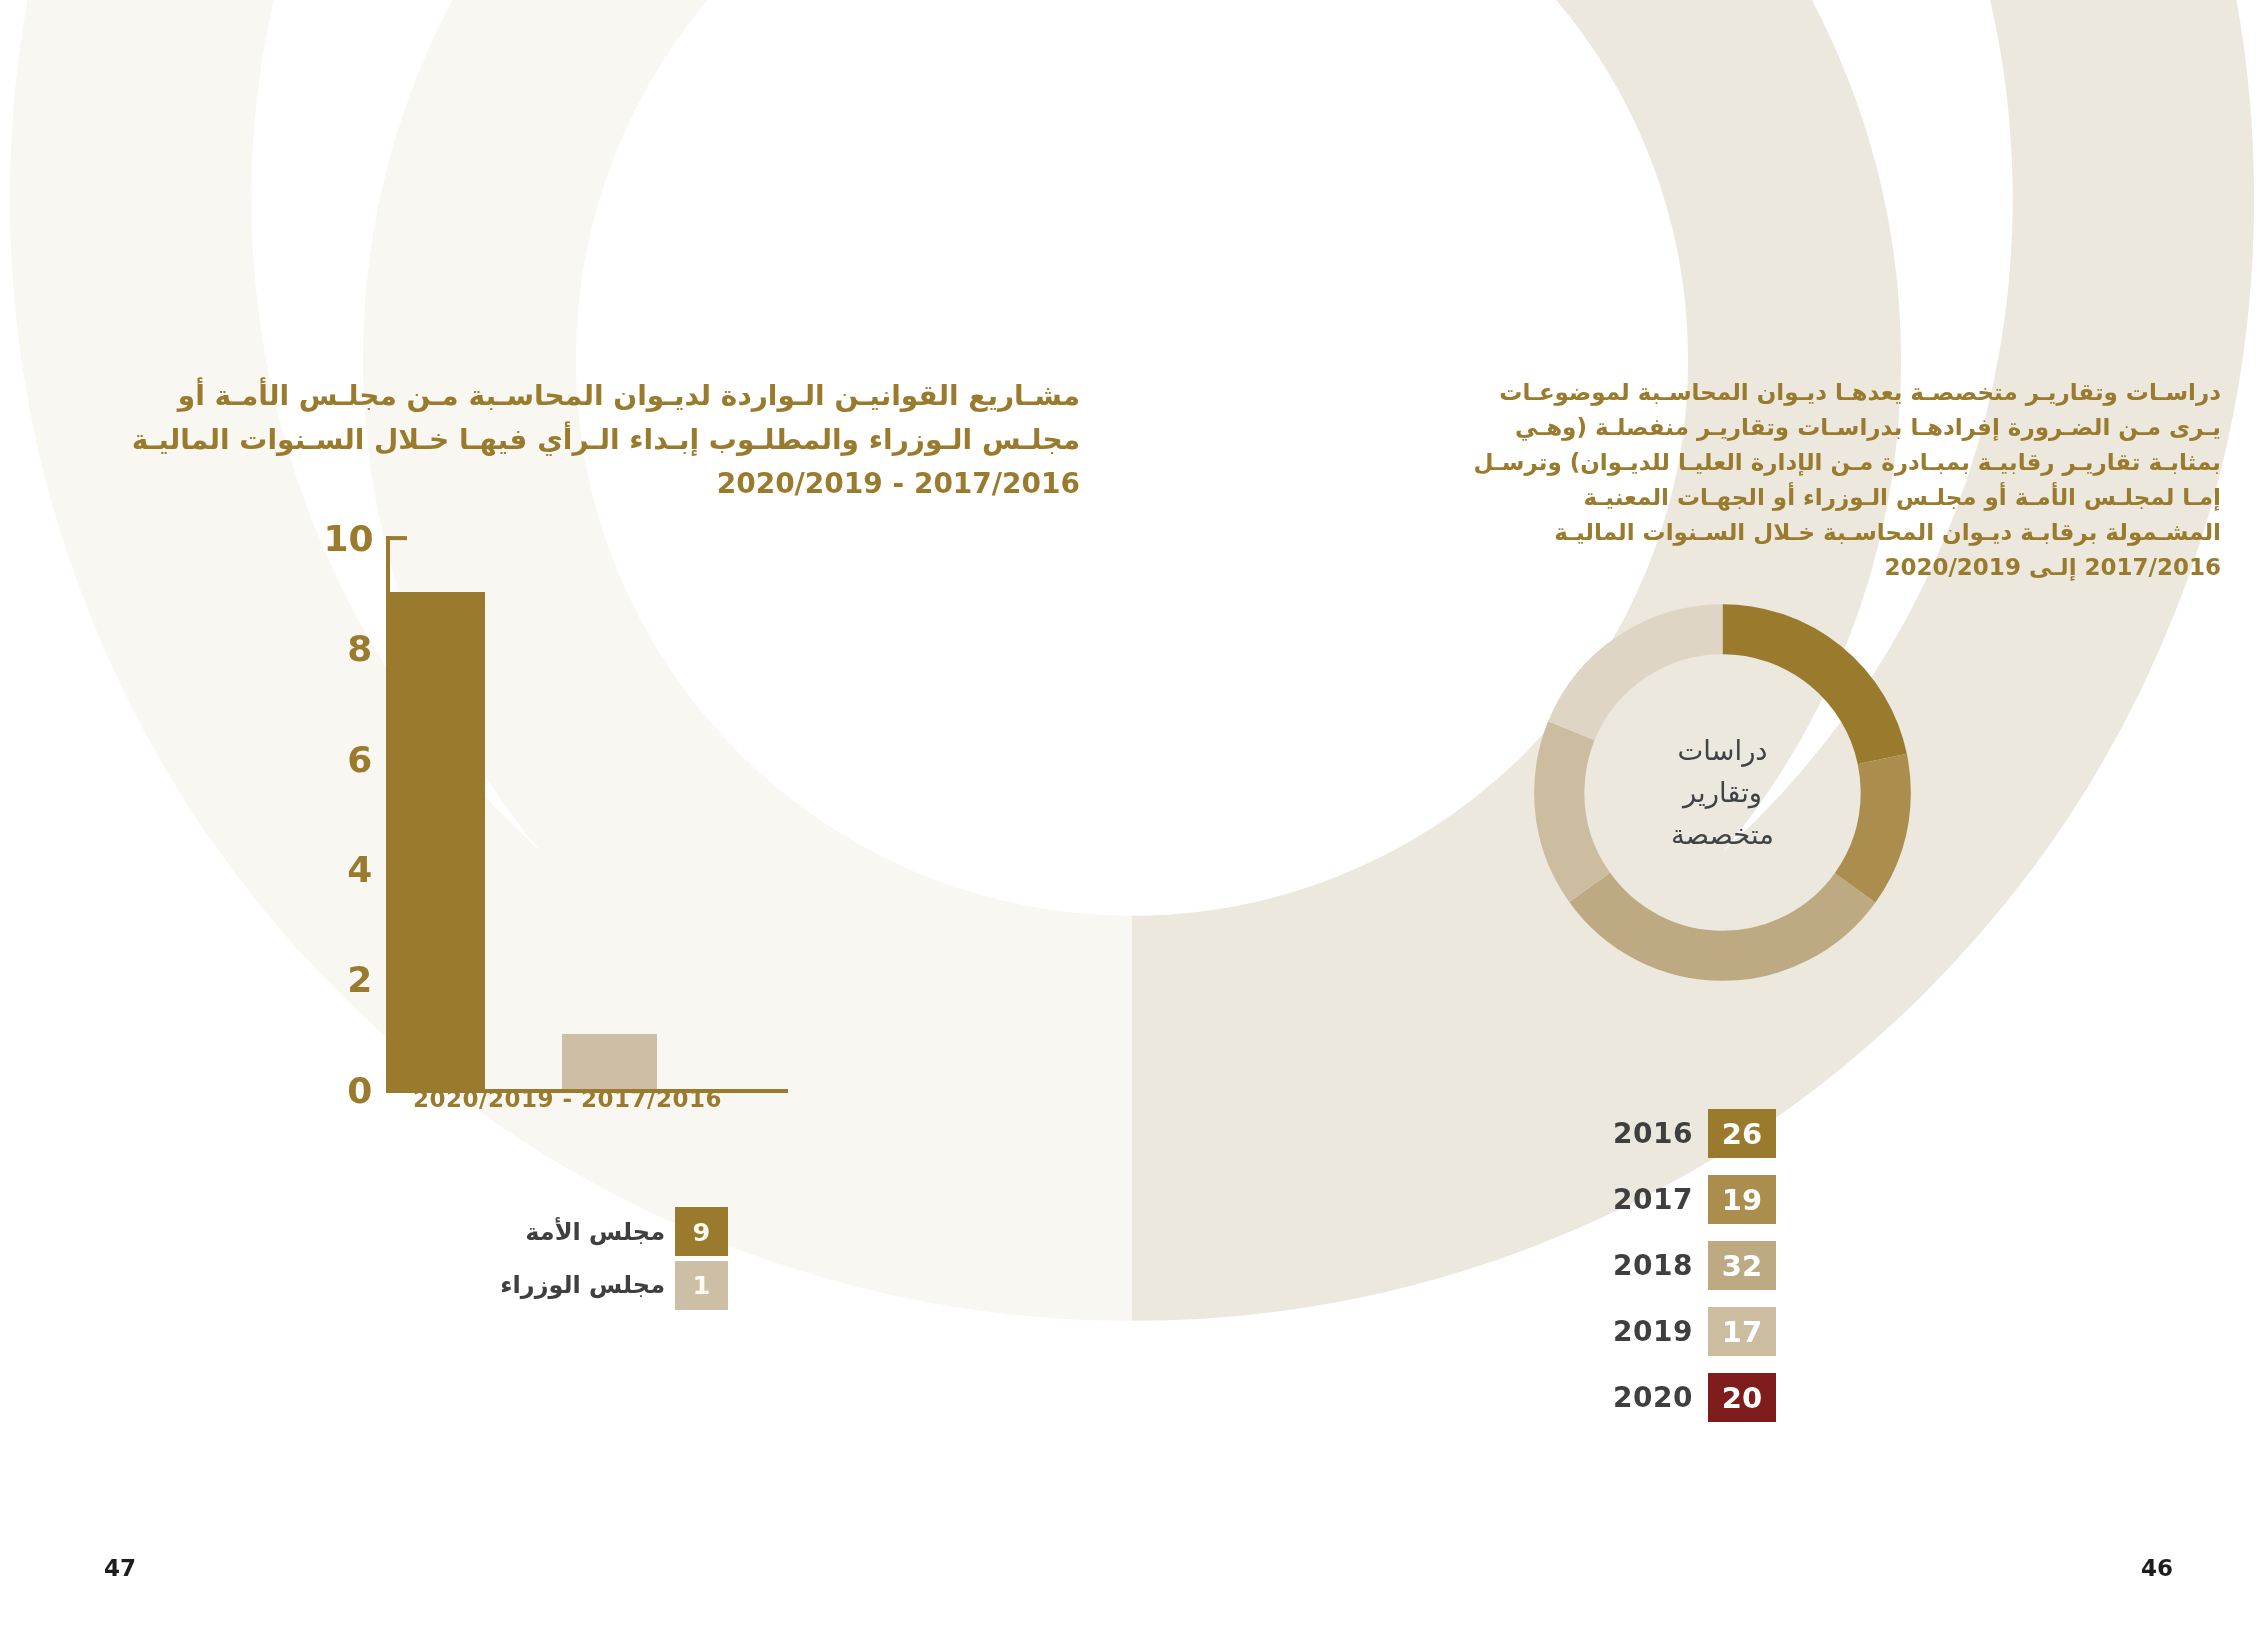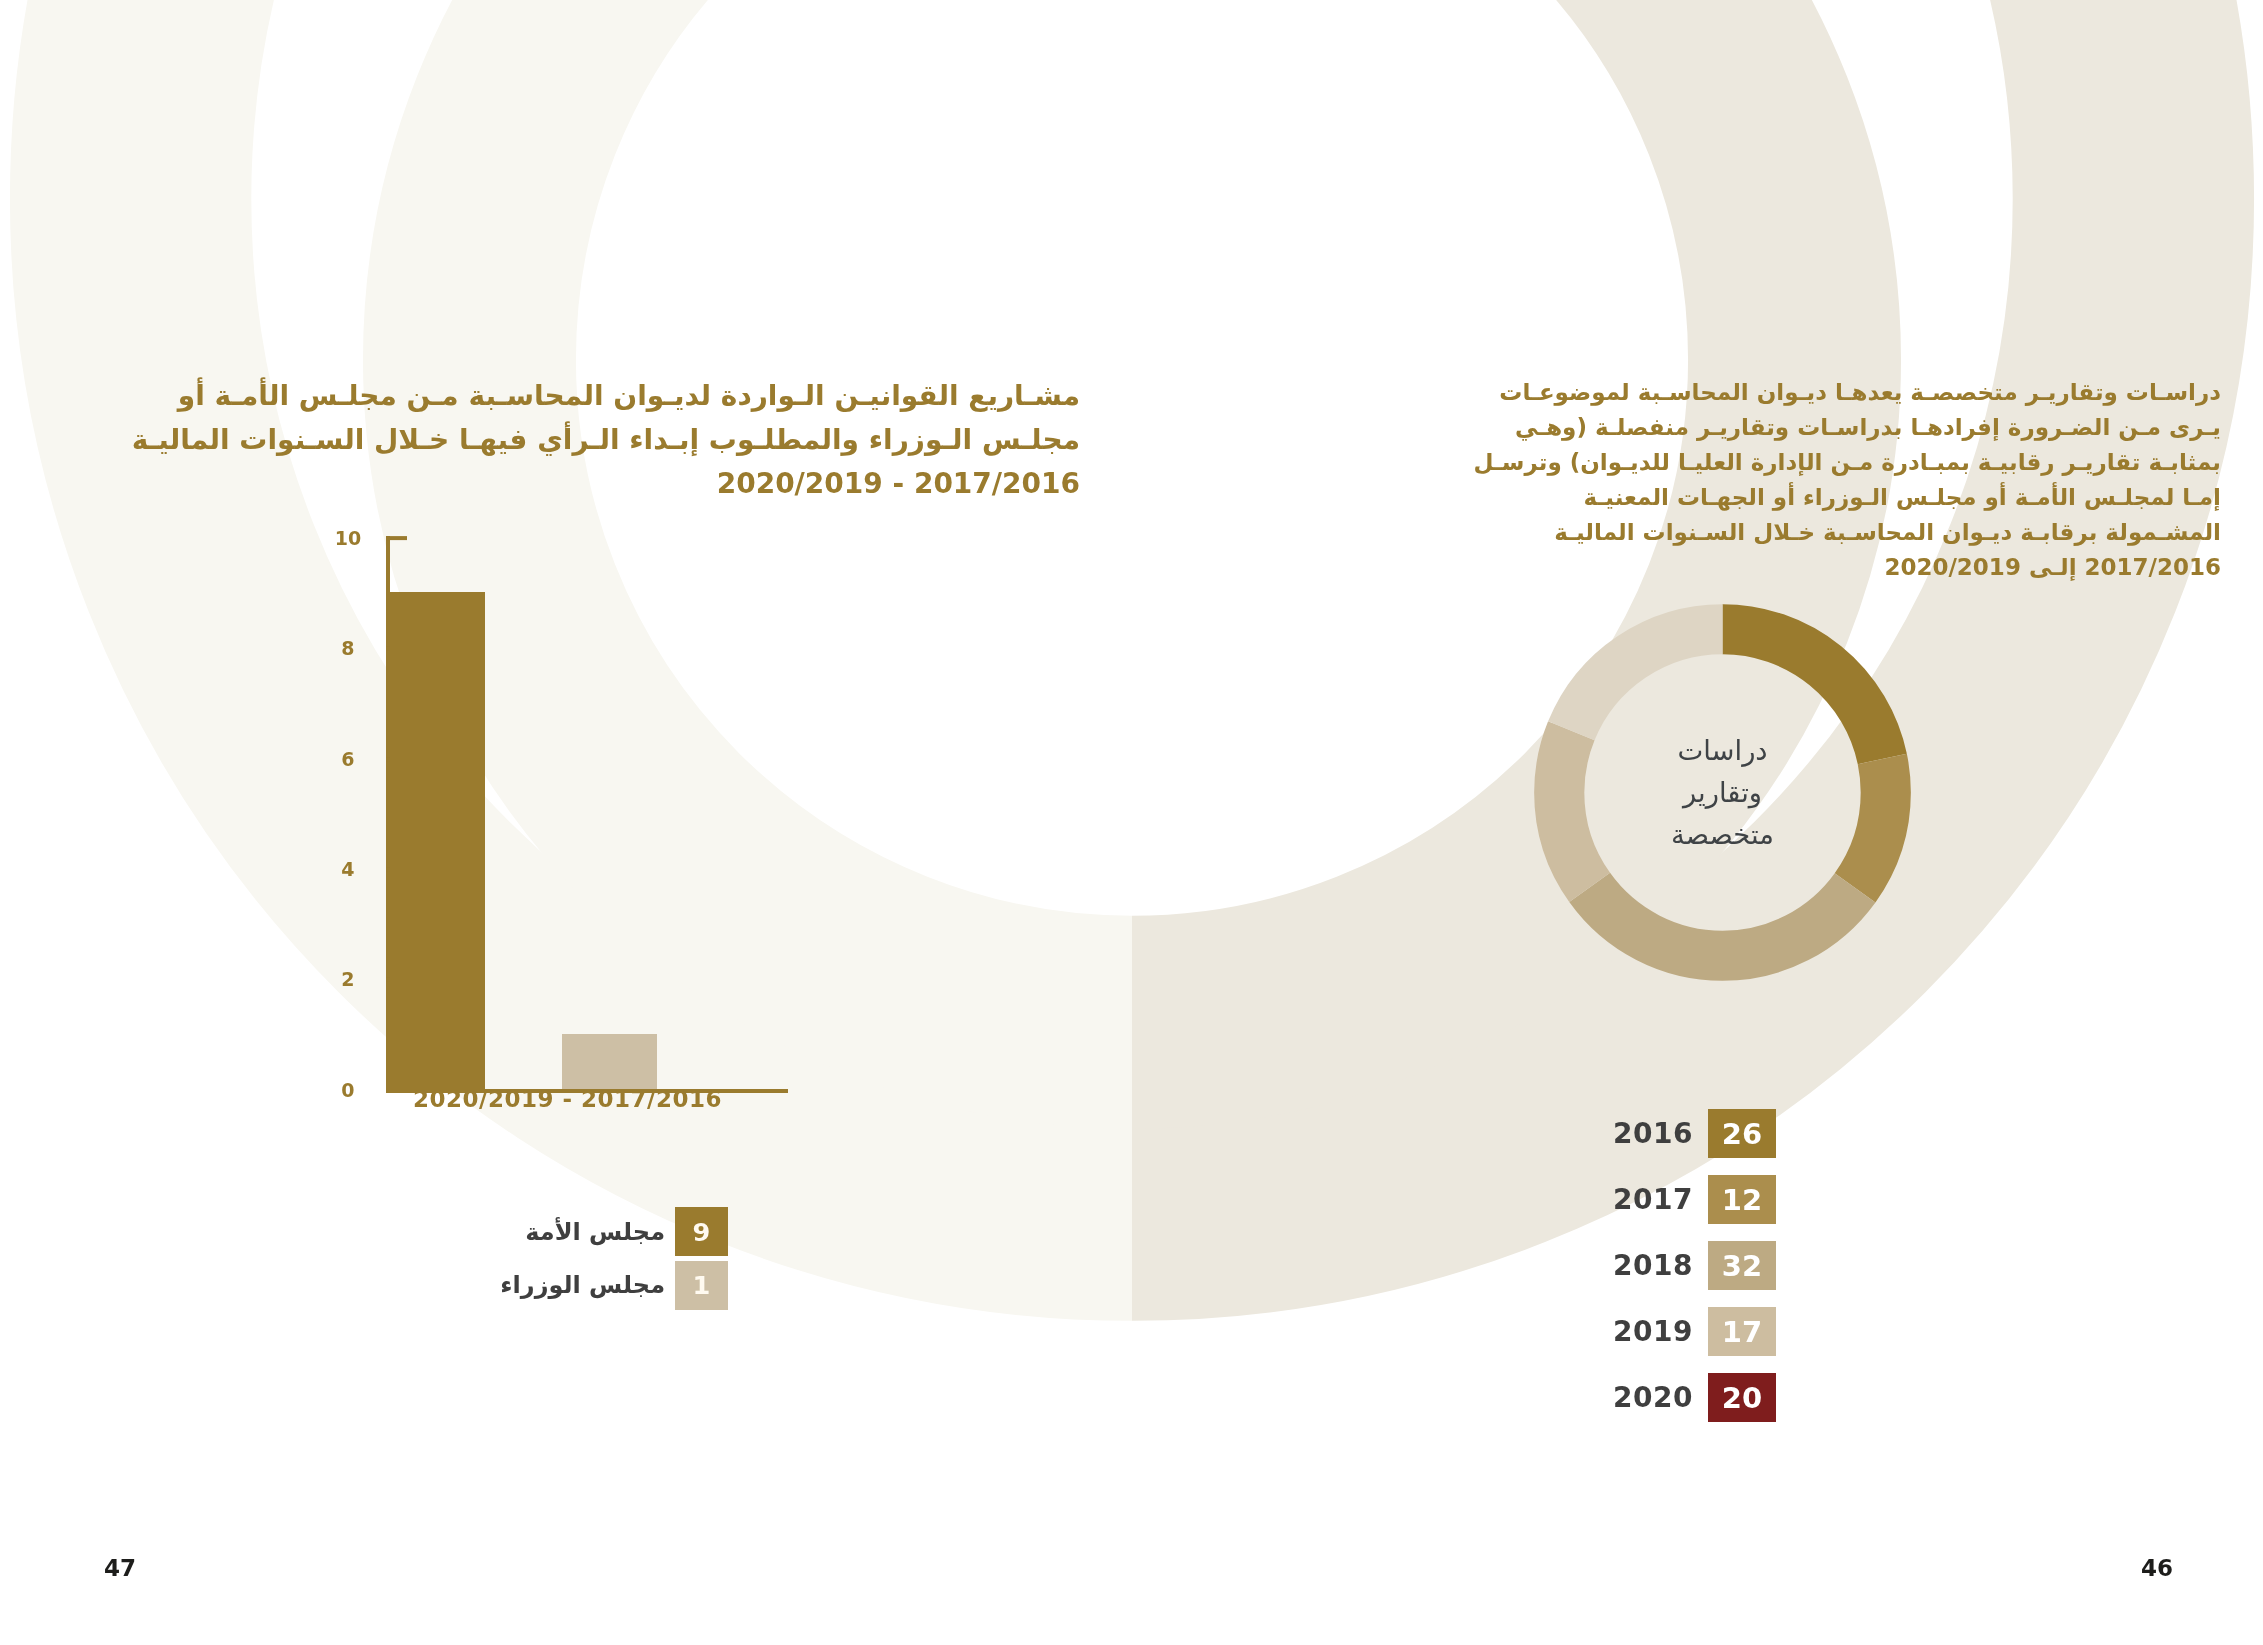--- a/index.html
+++ b/index.html
@@ -63,23 +63,23 @@
   #bar-chart {
     position: absolute;
     left: 312px;
     top: 525px;
     width: 511px;
     height: 568px;
   }
   .axis-label {
     position: absolute;
     color: #9a7b2e;
-    font-size: 19px;
-    font-weight: 700;
-    text-align: center;
+    font-size: 36px;
+    font-weight: 700;
+    text-align: right;
     width: 49px;
     transform: translateY(-50%);
   }
   .axis-tick {
     position: absolute;
     height: 3.8px;
     width: 21px;
     background: #9a7b2e;
     transform: translateY(-50%);
   }
@@ -307,21 +307,21 @@
   </div>
 </div>
 
 <div id="year-legend">
   <div class="yl-row">
     <span class="yl-year">2016</span>
     <span class="yl-chip" style="background:#9a7b2e;">26</span>
   </div>
   <div class="yl-row">
     <span class="yl-year">2017</span>
-    <span class="yl-chip" style="background:#ab8e4d;">12</span>
+    <span class="yl-chip" style="background:#ab8e4d;">19</span>
   </div>
   <div class="yl-row">
     <span class="yl-year">2018</span>
     <span class="yl-chip" style="background:#bdaa83;">32</span>
   </div>
   <div class="yl-row">
     <span class="yl-year">2019</span>
     <span class="yl-chip" style="background:#cdbda0;">17</span>
   </div>
   <div class="yl-row">

